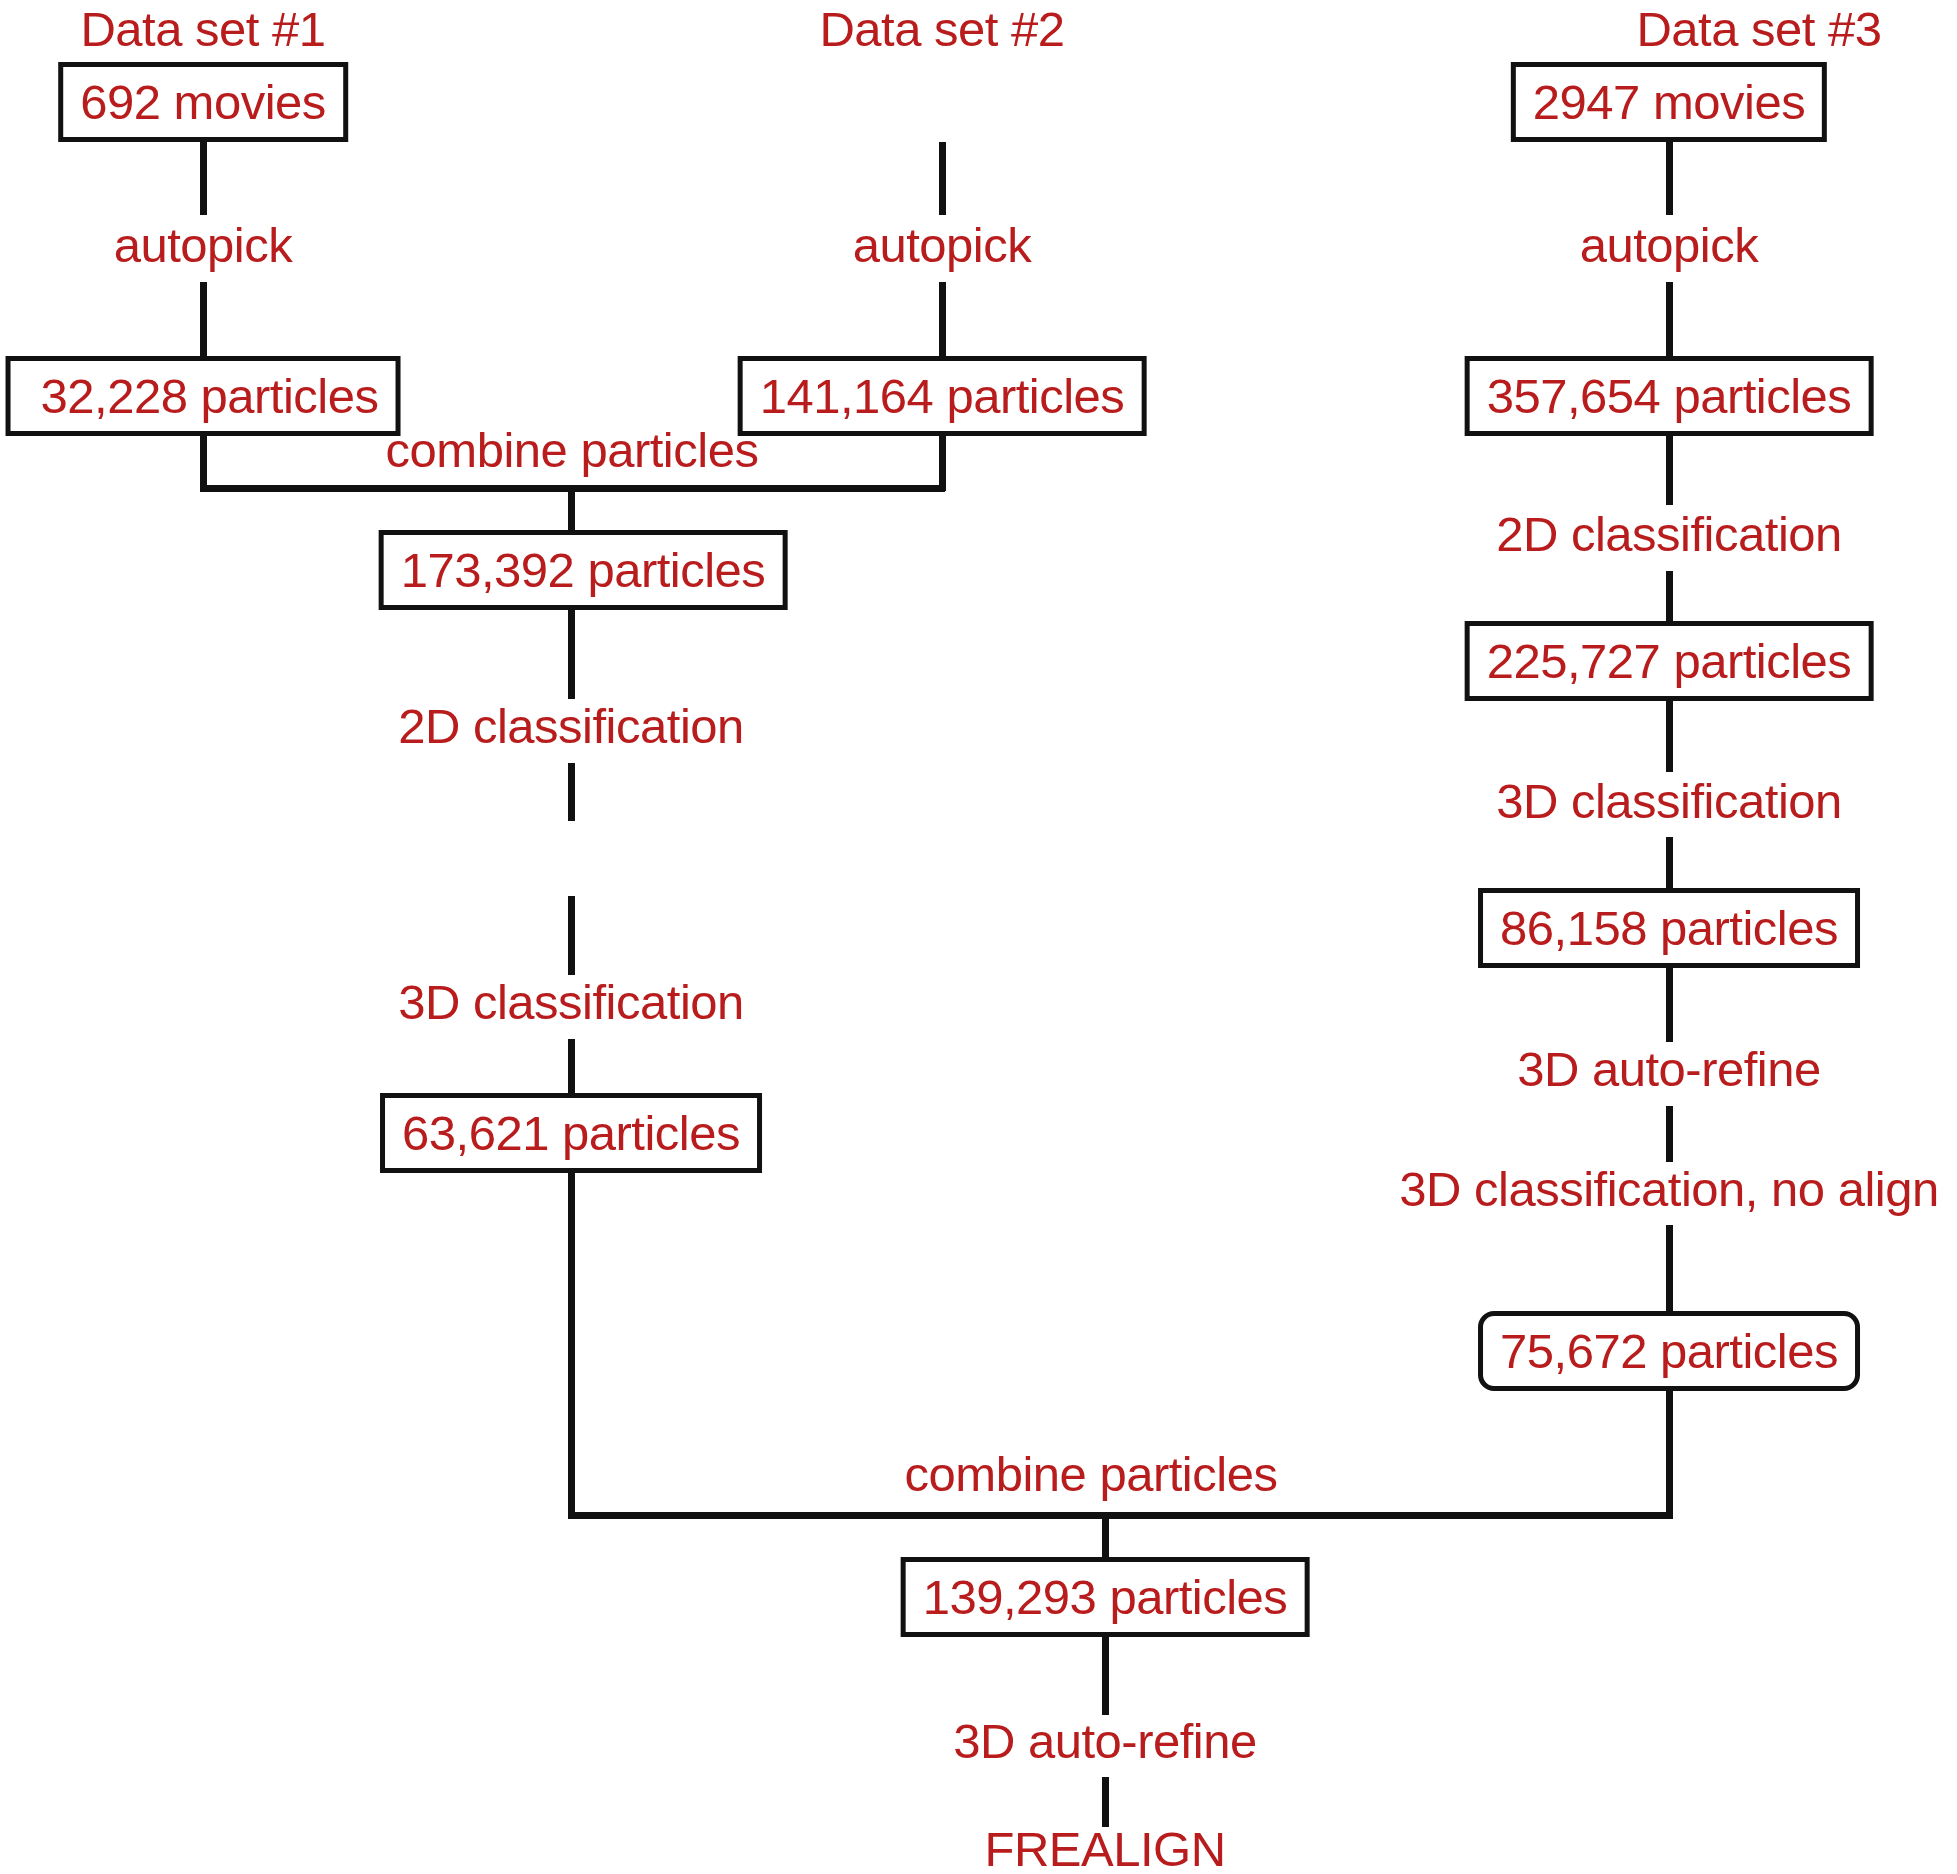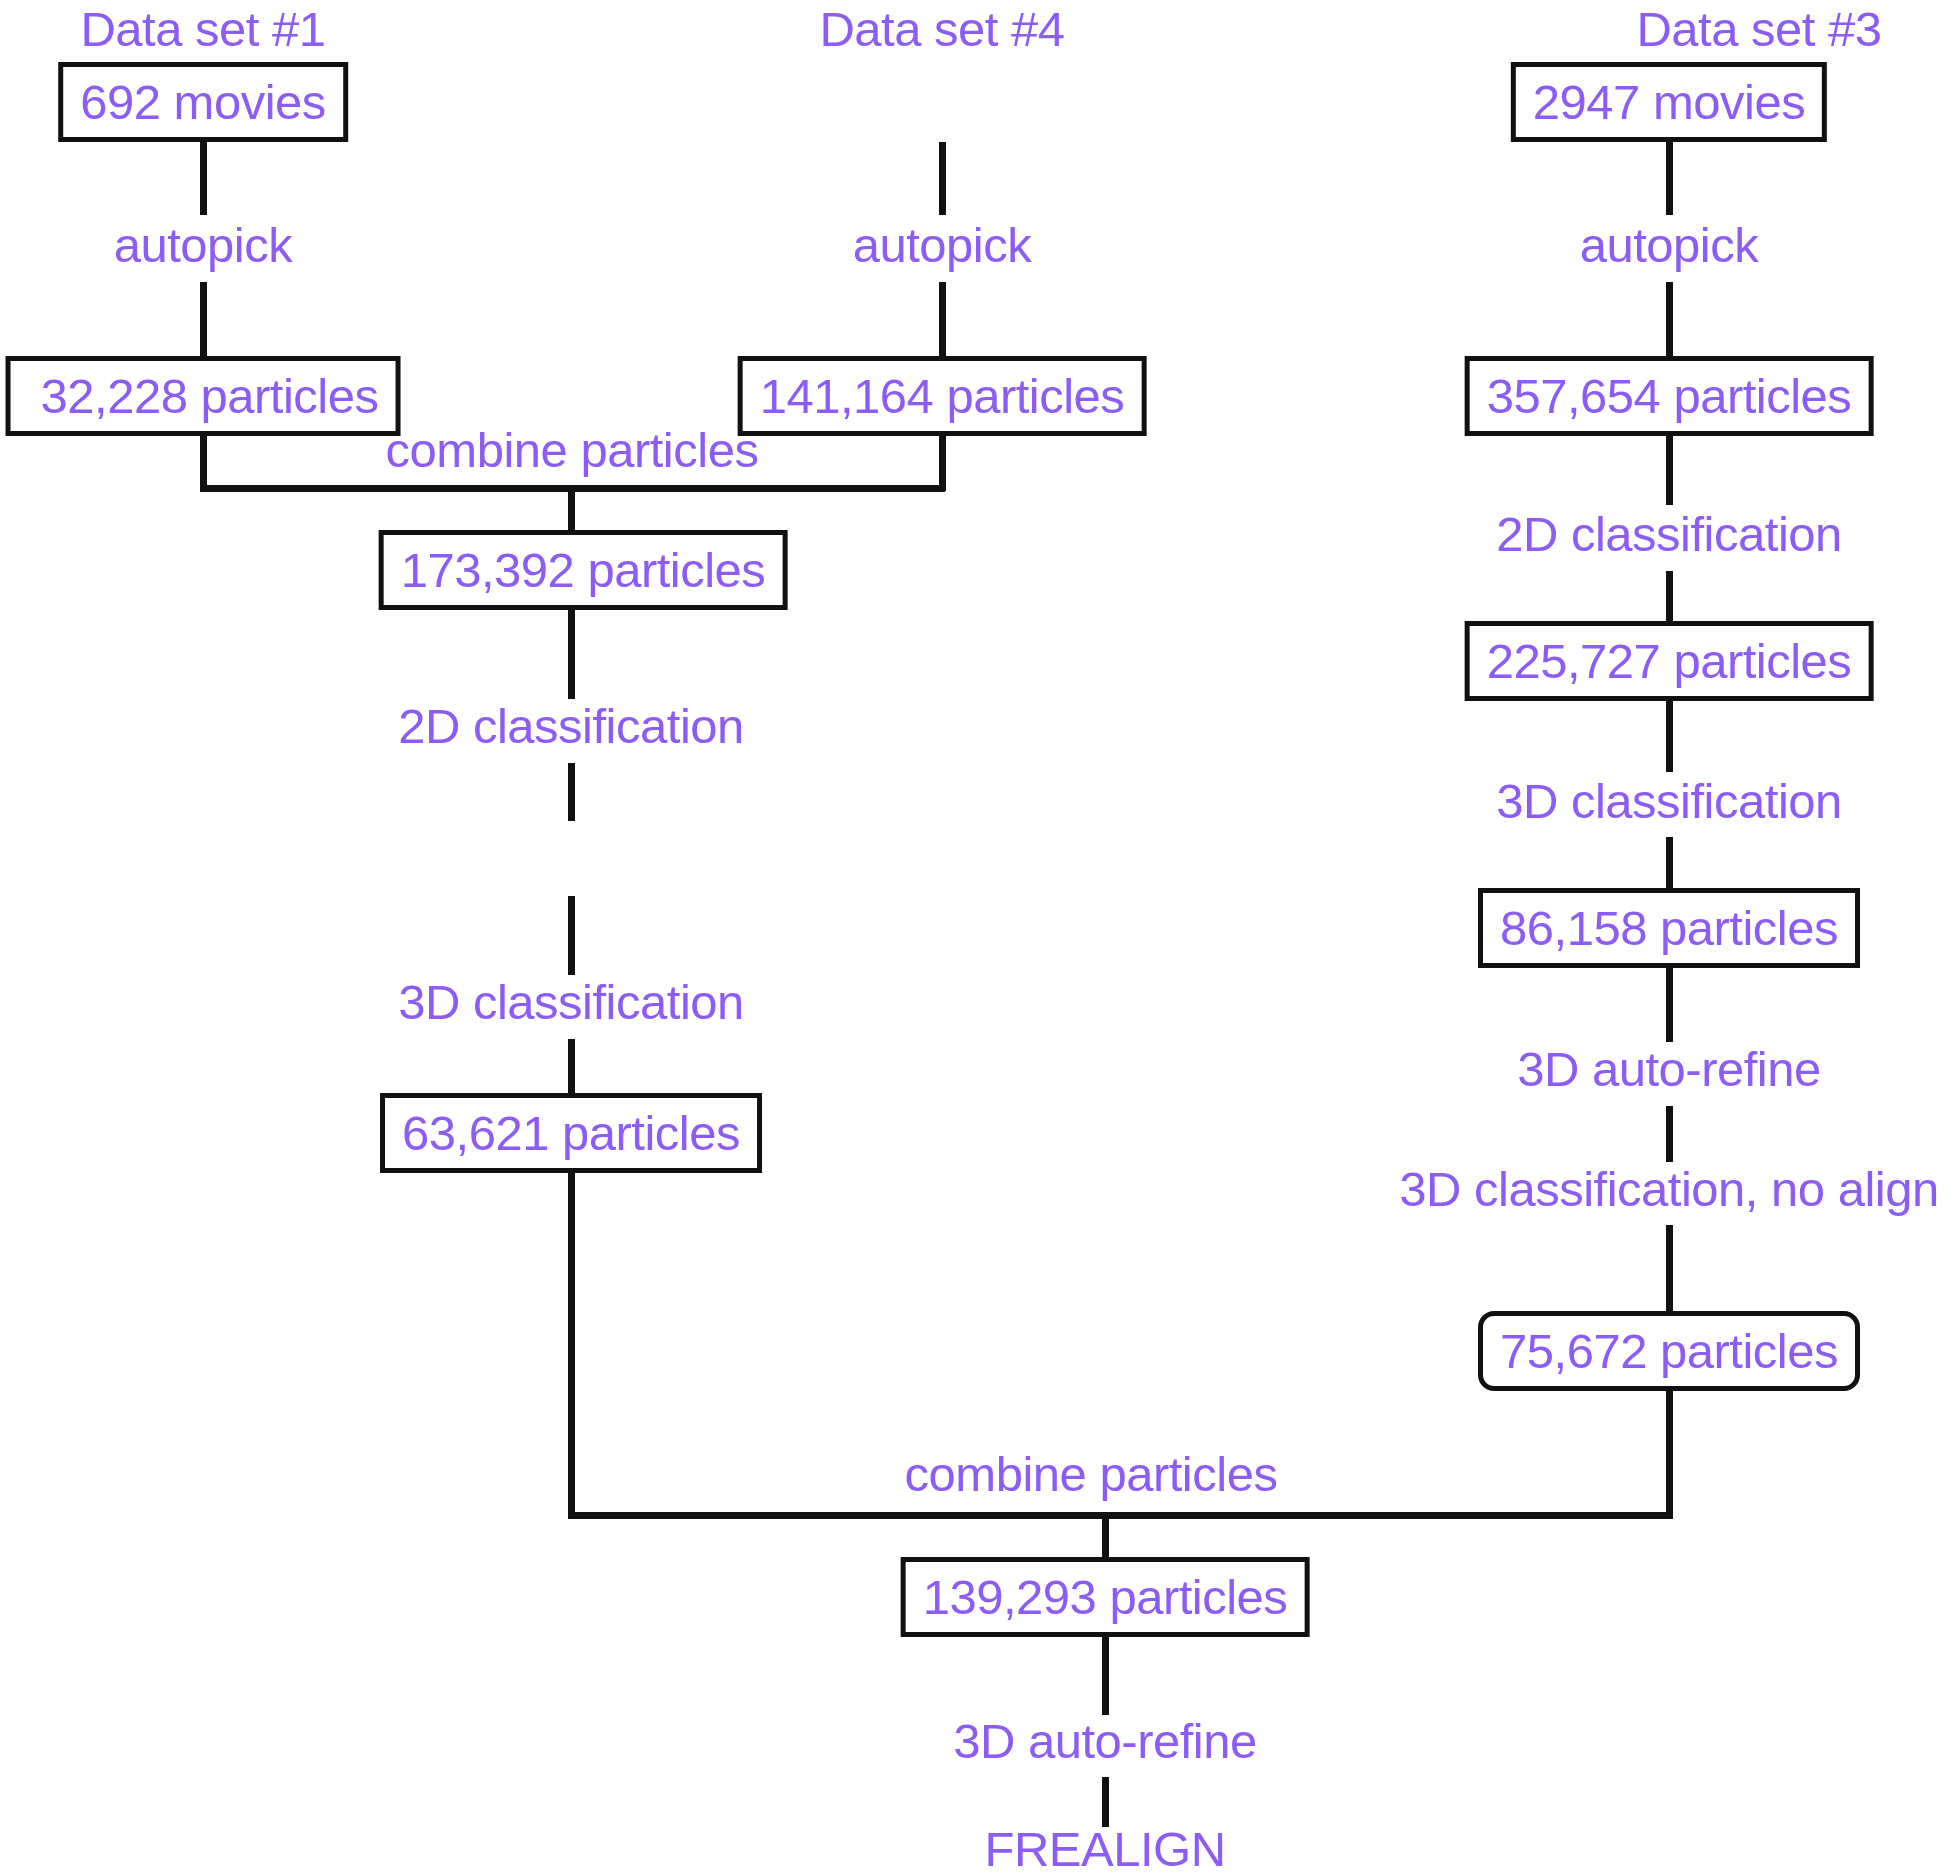--- a/index.html
+++ b/index.html
@@ -1,21 +1,21 @@
 <!DOCTYPE html>
 <html style="font-size:15px"><head>
 <meta charset="utf-8">
 <style>
   html,body{margin:0;padding:0;background:#fff;}
   #canvas{
     position:relative;
     width:1958px;height:1875px;
     background:#fff;
     font-family:"Liberation Sans", sans-serif;
-    color:#8b5cf6;
+    color:#b91c1c;
     overflow:hidden;
   }
   .lbl{
     position:absolute;
     transform:translateX(-50%);
     font-size:49px;
     letter-spacing:-0.5px;
     white-space:nowrap;
     line-height:1.2;
   }
@@ -47,21 +47,21 @@
 <div id="canvas">
 
   <div class="lbl" style="left:203px;top:0px;">Data set #1</div>
   <div class="box" style="left:203px;top:62px;">692 movies</div>
   <div class="vline" style="left:200px;top:142px;height:73px;"></div>
   <div class="lbl" style="left:203px;top:216px;">autopick</div>
   <div class="vline" style="left:200px;top:282px;height:76px;"></div>
   <div class="box" style="left:203px;top:356px;padding-left:30px;">32,228 particles</div>
   <div class="vline" style="left:200px;top:433px;height:58px;"></div>
 
-  <div class="lbl" style="left:942px;top:0px;">Data set #4</div>
+  <div class="lbl" style="left:942px;top:0px;">Data set #2</div>
   <div class="vline" style="left:939px;top:142px;height:73px;"></div>
   <div class="lbl" style="left:942px;top:216px;">autopick</div>
   <div class="vline" style="left:939px;top:282px;height:76px;"></div>
   <div class="box" style="left:942px;top:356px;">141,164 particles</div>
   <div class="vline" style="left:939px;top:433px;height:58px;"></div>
 
   <div class="lbl" style="left:572px;top:421px;">combine particles</div>
   <div class="hline" style="left:200px;top:485px;width:745px;"></div>
   <div class="vline" style="left:568px;top:491px;height:42px;"></div>
   <div class="box" style="left:571px;top:530px;margin-left:12px;">173,392 particles</div>

